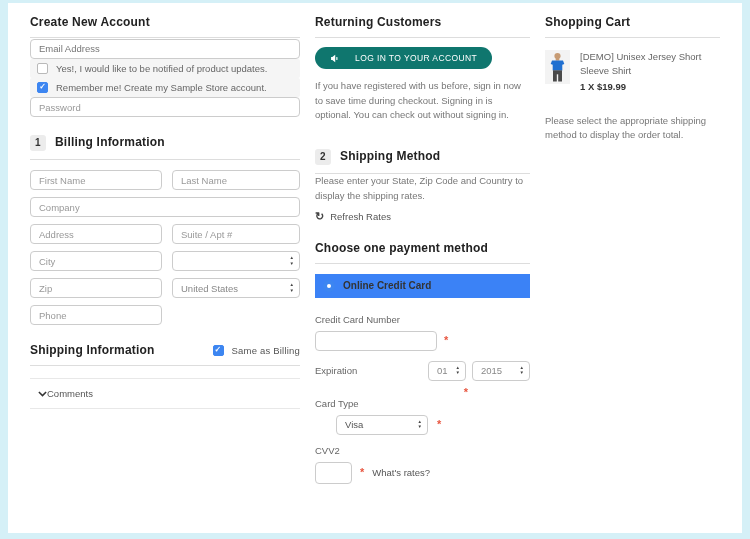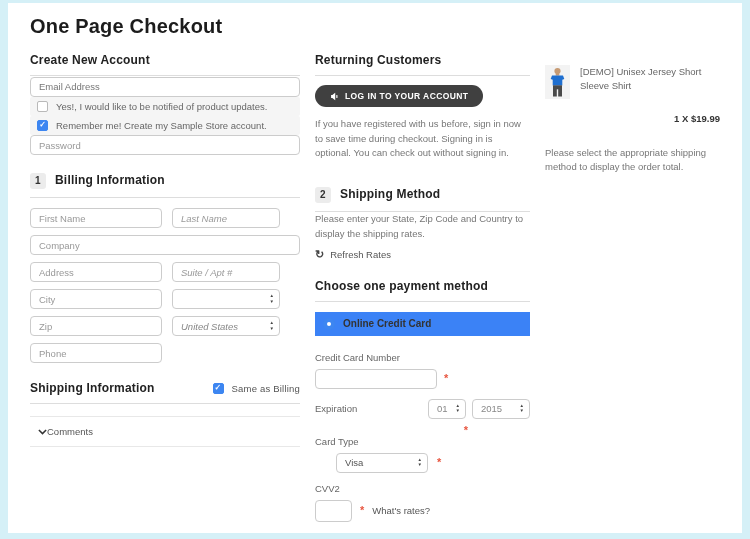--- a/index.html
+++ b/index.html
@@ -53,40 +53,40 @@
   .cbx {
     width: 11px; height: 11px; border-radius: 2px; flex: 0 0 auto;
     border: 1px solid #b9b9b9; background: #fff; margin-right: 8px;
     display: inline-flex; align-items: center; justify-content: center;
   }
   .cbx.checked { background: #3d86f1; border-color: #3d86f1; }
   .cbx.checked::after { content: "✓"; color: #fff; font-size: 8px; font-weight: bold; line-height: 1; }
 
   .fields { margin-top: 10px; display: flex; flex-direction: column; gap: 7px; }
   .f-row { display: flex; gap: 10px; }
-  .w1 { width: 132px; } .w2 { width: 108px; font-style: italic; }
+  .w1 { width: 132px; } .w2 { width: 128px; }
 
   .sel {
     height: 20px; border: 1px solid #ccc; border-radius: 4px; background: #fff;
     display: flex; align-items: center; font-size: 9.5px; color: #888;
     padding: 0 5px 0 8px; cursor: default;
   }
   .sel .sel-val { flex: 1 1 auto; white-space: nowrap; overflow: hidden; }
   .stepper { display: flex; flex-direction: column; align-items: center; line-height: 1; color: #444; }
   .stepper::before { content: "▲"; font-size: 4.5px; display: block; }
   .stepper::after  { content: "▼"; font-size: 4.5px; display: block; margin-top: 1px; }
 
   .mini-label { font-size: 9.5px; color: #666; }
   .para { font-size: 9.5px; color: #777; line-height: 1.55; }
   .req { color: #e8553f; font-weight: bold; font-size: 11px; line-height: 1; }
 
   .pill-btn {
-    display: inline-flex; align-items: center; gap: 6px;
-    background: #404040; color: #fff; border: none; border-radius: 999px;
-    font-family: inherit; font-weight: bold; letter-spacing: 0.4px;
+    display: inline-flex; align-items: center; gap: 16px;
+    background: #0f766e; color: #fff; border: none; border-radius: 999px;
+    font-family: inherit; font-weight: normal; letter-spacing: 0.4px;
     cursor: pointer;
   }
   .login-btn { font-size: 8.5px; padding: 6px 15px; margin-top: 9px; align-self: flex-start; }
 
   .radio-row {
     background: #3b82f6; display: flex; align-items: center;
     padding: 6px 8px; font-size: 10px; font-weight: bold; color: #333;
   }
   .rdo {
     width: 12px; height: 12px; border-radius: 50%; flex: 0 0 auto;
@@ -97,38 +97,37 @@
     content: ""; position: absolute; left: 50%; top: 50%; width: 4px; height: 4px;
     margin: -2px 0 0 -2px; border-radius: 50%; background: #fff;
   }
 
   .link { color: #555; text-decoration: none; cursor: pointer; }
   .icon-txt { font-weight: bold; color: #444; }
 
   .cart-item { display: flex; gap: 10px; margin-top: 12px; }
   .cart-thumb { width: 25px; height: 34px; flex: 0 0 auto; }
   .cart-name { font-size: 9.5px; color: #666; line-height: 1.45; }
-  .cart-price { font-size: 9.5px; font-weight: bold; color: #333; text-align: right; margin-top: 20px; }
+  .cart-price { font-size: 9.5px; font-weight: bold; color: #333; margin-top: 3px; }
 
   .comments-row {
     display: flex; align-items: center; 
     border-top: 1px solid #e8e8e8; border-bottom: 1px solid #e8e8e8;
     padding: 9px 0 9px 8px; margin-top: 12px; font-size: 9.5px; color: #555;
     cursor: pointer;
   }
   .mt6 { margin-top: 6px; } .mt8 { } .mt10 { margin-top: 10px; } .mt16 { margin-top: 16px; } .mt18 { margin-top: 18px; }
   .mt26 { margin-top: 26px; }
   .flexline { display: flex; align-items: center; }
 </style>
 </head>
 <body>
 
 <div class="frame">
   <div class="content">
-    <div class="page-title">One Page Checkout</div>
 
     <div class="cols">
 
       <div class="col-left">
         <div class="h-section">Create New Account</div>
 
         <input class="ipt dark-ph mt8" type="text" placeholder="Email Address" style="">
 
         <div class="check-row mt8">
           <span class="cbx"></span>
@@ -259,20 +258,21 @@
         <div class="mini-label mt10">CVV2</div>
         <div class="flexline mt6" style="gap:8px;">
           <input class="ipt" style="width: 37px; height: 22px;" type="text">
           <span class="req">*</span>
           <span class="link" style="font-size:9.5px;">What's rates?</span>
         </div>
 
       </div>
 
       <div class="col-right">
+        <div class="h-section">Shopping Cart</div>
 
         <div class="cart-item">
           <svg class="cart-thumb" viewBox="0 0 25 34">
             <rect width="25" height="34" fill="#f3f3f3"></rect>
             <circle cx="12.5" cy="6" r="3.1" fill="#c79b74"></circle>
             <rect x="10.7" y="8.6" width="3.6" height="2" fill="#c79b74"></rect>
             <path d="M7 10.5 h11 l1.3 3.5 -2 0.7 v5.8 H7.7 v-5.8 l-2-0.7 Z" fill="#1f6fd0"></path>
             <rect x="8" y="20.3" width="9" height="4" fill="#4a4a4a"></rect>
             <rect x="8" y="24" width="3.8" height="7.5" fill="#4a4a4a"></rect>
             <rect x="13.2" y="24" width="3.8" height="7.5" fill="#4a4a4a"></rect>

